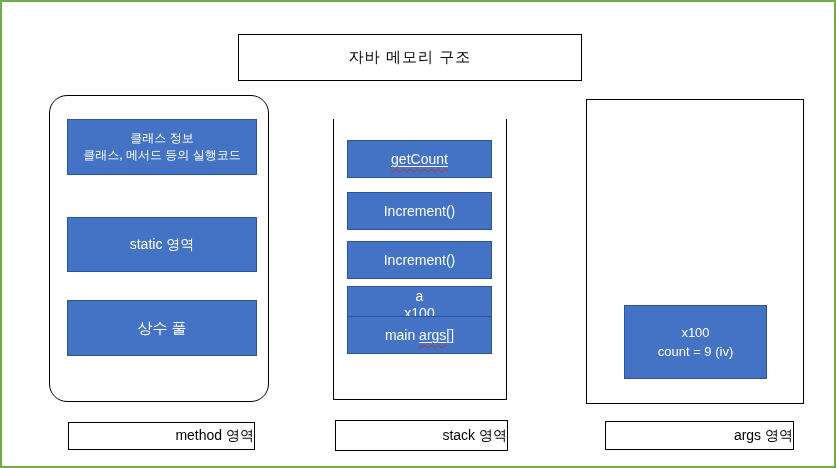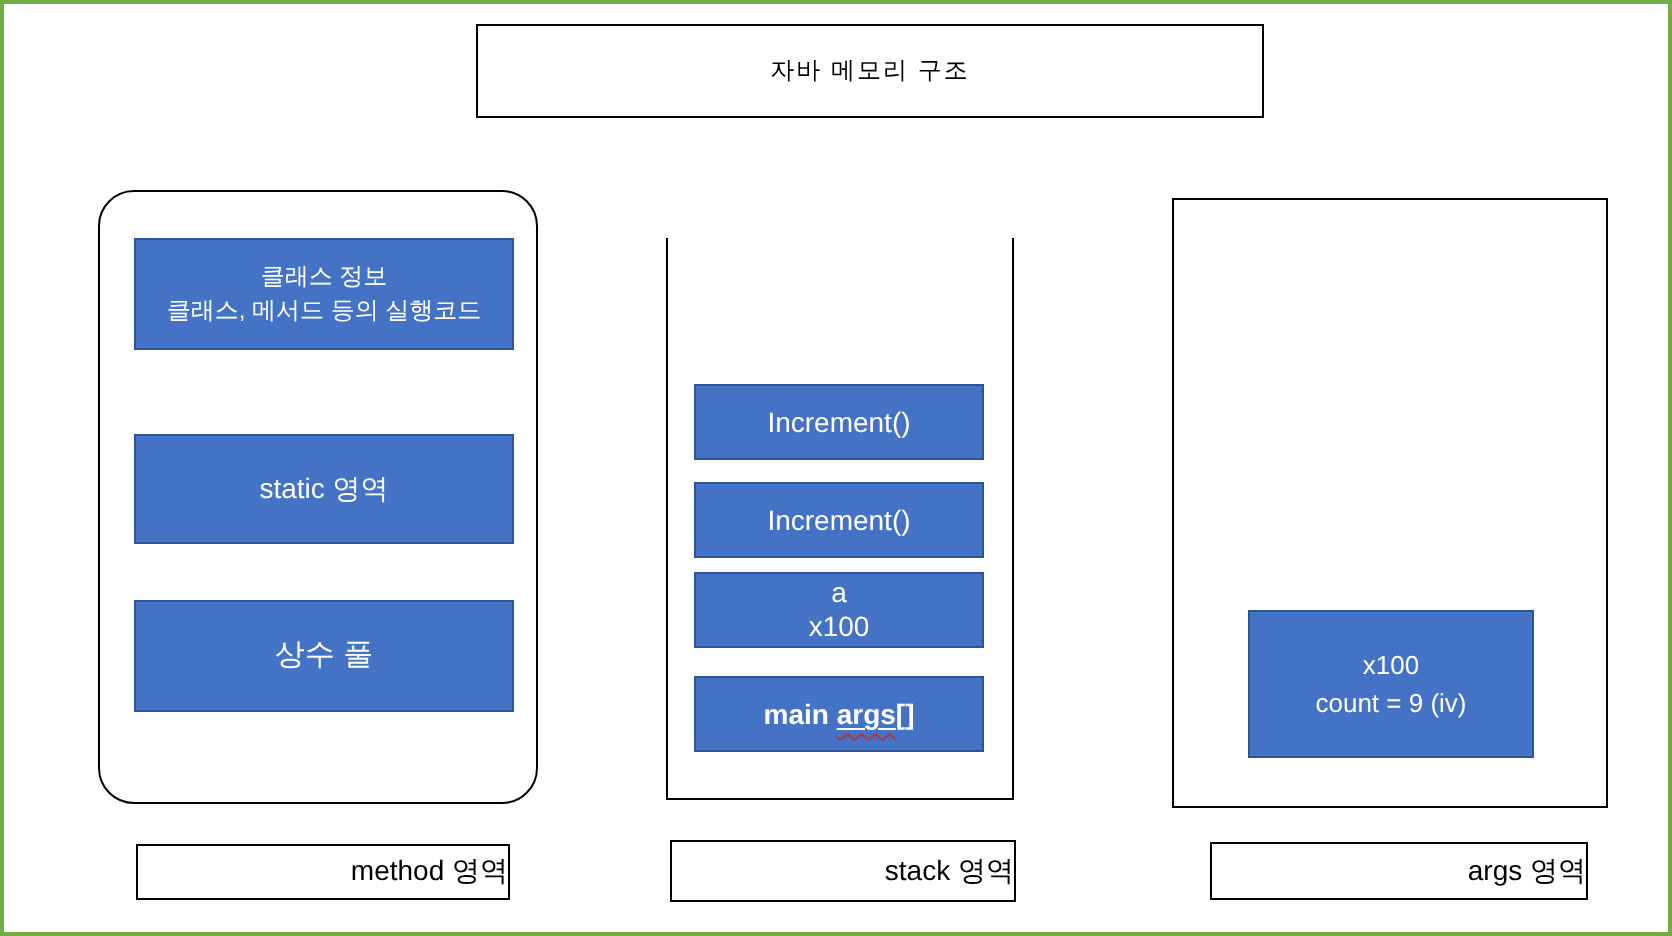--- a/index.html
+++ b/index.html
@@ -19,23 +19,23 @@
   .whitebox {
     position: absolute;
     background: #ffffff;
     border: 1.5px solid #000000;
     display: flex;
     align-items: center;
     justify-content: center;
     text-align: center;
   }
   .title-box {
-    left: 236px; top: 10px; width: 394px; height: 47px;
+    left: 236px; top: 32px; width: 344px; height: 47px;
     border-width: 1px;
-    font-size: 12px;
+    font-size: 15px;
     letter-spacing: 1px;
   }
   .region { background: #ffffff; }
   .method-outer { left: 47px; top: 93px; width: 220px; height: 307px; border-radius: 18px; }
   .heap-outer  { left: 584px; top: 97px; width: 218px; height: 305px; }
   .stack-outer {
     position: absolute;
     left: 331px; top: 117px; width: 174px; height: 281px;
     background: #ffffff;
     border-left: 1.5px solid #000;
@@ -55,21 +55,21 @@
     line-height: 1.45;
   }
   .m-b1 { left: 17px; top: 23px;  width: 190px; height: 56px; font-size: 12px; }
   .m-b2 { left: 17px; top: 121px; width: 190px; height: 55px; font-size: 14px; }
   .m-b3 { left: 17px; top: 204px; width: 190px; height: 56px; font-size: 15px; }
   .frame { left: 13px; width: 145px; height: 38px; font-size: 14px; }
   .f1 { top: 21px; }
   .f2 { top: 73px; }
   .f3 { top: 122px; }
   .f4 { top: 167px; line-height: 1.25; }
-  .f5 { top: 219px; font-weight: bold; }
+  .f5 { top: 197px; }
   .h-b1 { left: 37px; top: 205px; width: 143px; height: 74px; font-size: 13px; line-height: 1.5; }
   .label-box { font-size: 14px; justify-content: flex-end; }
   .label-method { left: 66px;  top: 420px; width: 187px; height: 28px; }
   .label-stack  { left: 333px; top: 418px; width: 173px; height: 31px; }
   .label-heap   { left: 603px; top: 419px; width: 189px; height: 29px; }
   .u {
     text-decoration: underline;
     text-decoration-thickness: 1px;
     text-underline-offset: 2px;
   }
@@ -95,20 +95,23 @@
     </div>
     <div class="bluebox m-b2">
       <div>static 영역</div>
     </div>
     <div class="bluebox m-b3">
       <div>상수 풀</div>
     </div>
   </div>
 
   <div class="stack-outer">
+    <div class="bluebox frame f1">
+      <span class="u"><span class="wavy">getCount</span></span>
+    </div>
     <div class="bluebox frame f2">
       <span>Increment()</span>
     </div>
     <div class="bluebox frame f3">
       <span>Increment()</span>
     </div>
     <div class="bluebox frame f4">
       <div>a</div>
       <div>x100</div>
     </div>

